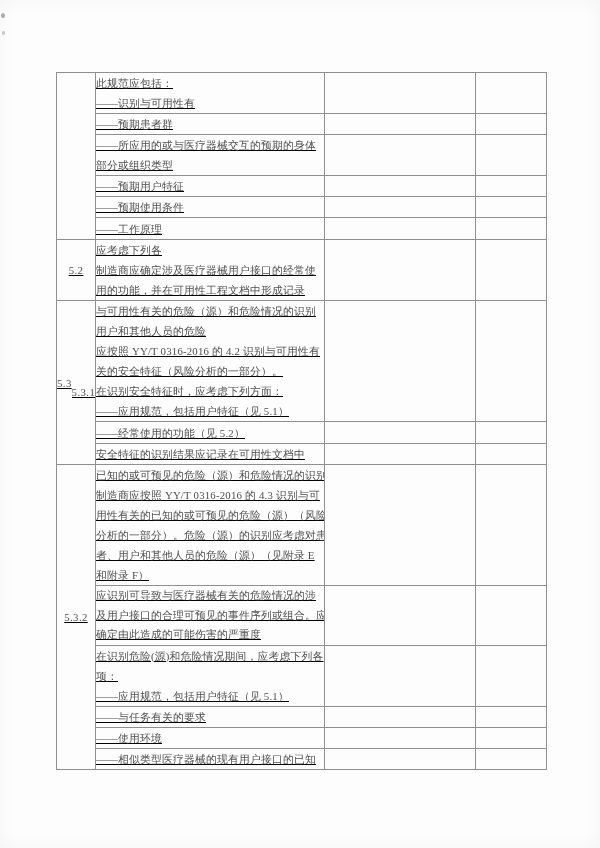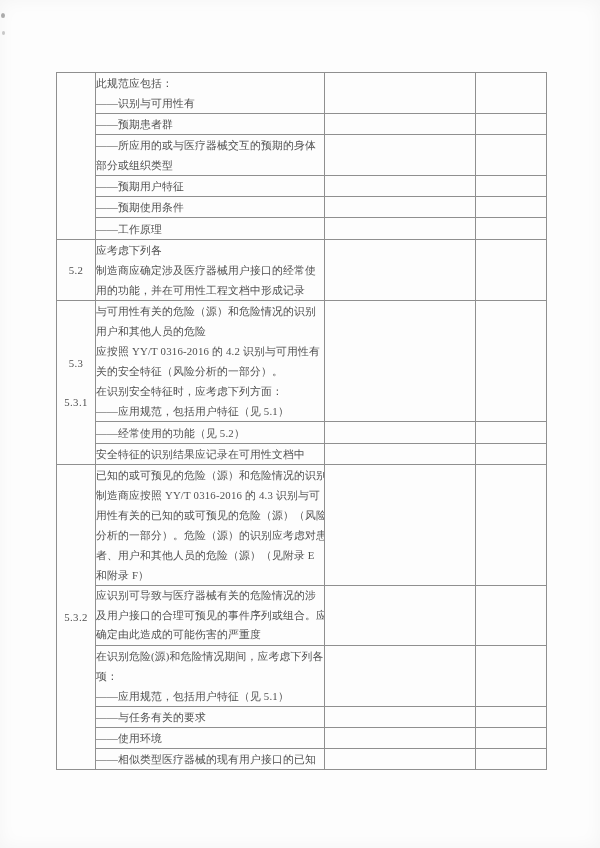--- a/index.html
+++ b/index.html
@@ -22,37 +22,38 @@
     position:absolute;left:56px;top:72px;
     width:490px;
     border-collapse:collapse;
     table-layout:fixed;
   }
   .doc-table td{
     border:1px solid #8f8f8f;
     padding:0;
     vertical-align:middle;
     overflow:hidden;
+    text-decoration:underline;
   }
   .c-num{width:39px;}
   .c-text{width:229px;}
   .c-blank1{width:151px;}
   .c-blank2{width:71px;}
   .txt{padding-left:8px;padding-right:2px;}
   .ln{
     font-size:10.8px;
     line-height:20px;
     color:#4f4f4f;
     white-space:nowrap;
     overflow:hidden;
     letter-spacing:0.2px;
   }
   .num{text-align:center;}
   .num .ln{letter-spacing:0.4px;}
-  .numwrap{display:flex;flex-direction:column;align-items:center;}
+  .numwrap{display:flex;flex-direction:row;align-items:center;}
   .numwrap .gap{margin-top:19px;}
   
   .h20{height:20px;}
   .h21{height:21px;}
   .h22{height:22px;padding-left:39px;}
   .h41{height:41px;}
   .h59{height:59px;}
   .h60{height:60px;}
   .h61{height:61px;}
   .h121{height:121px;}

